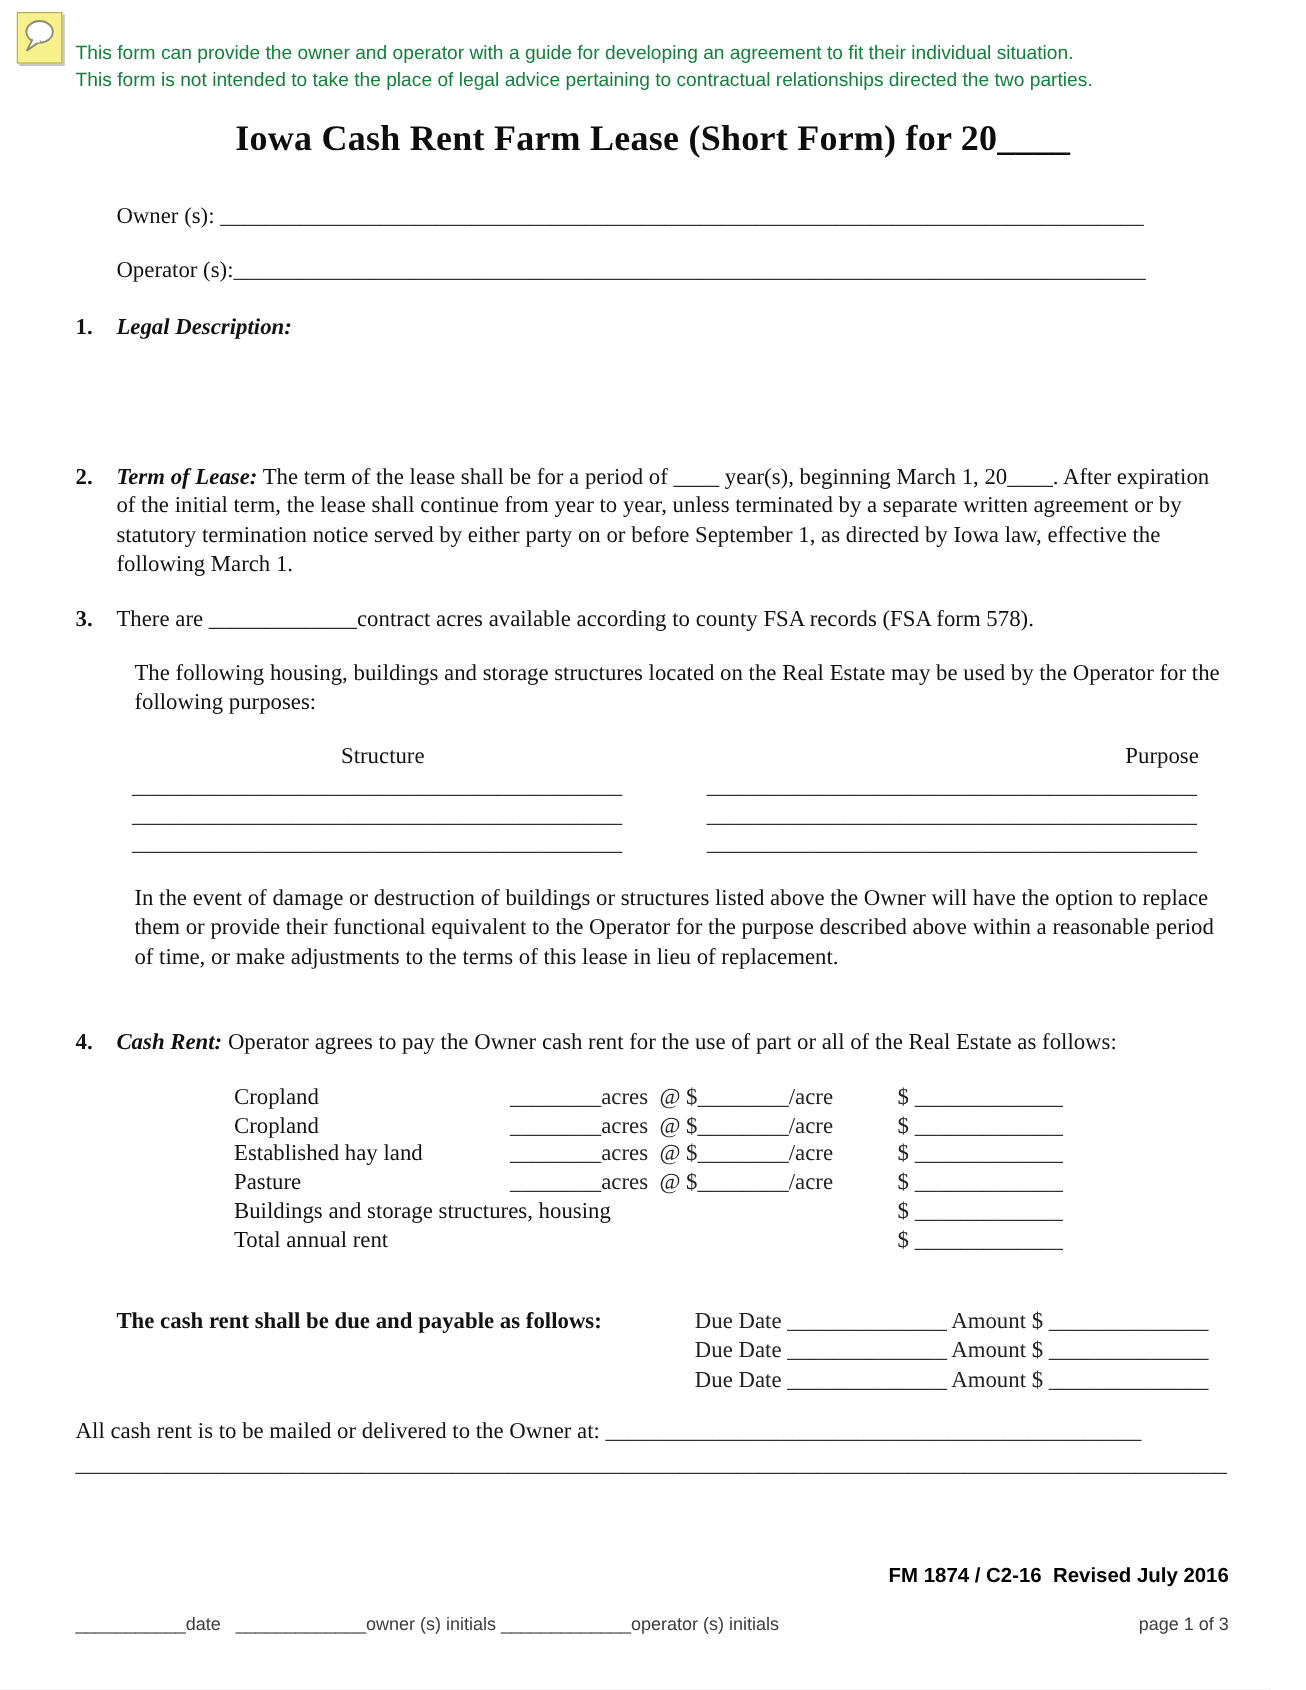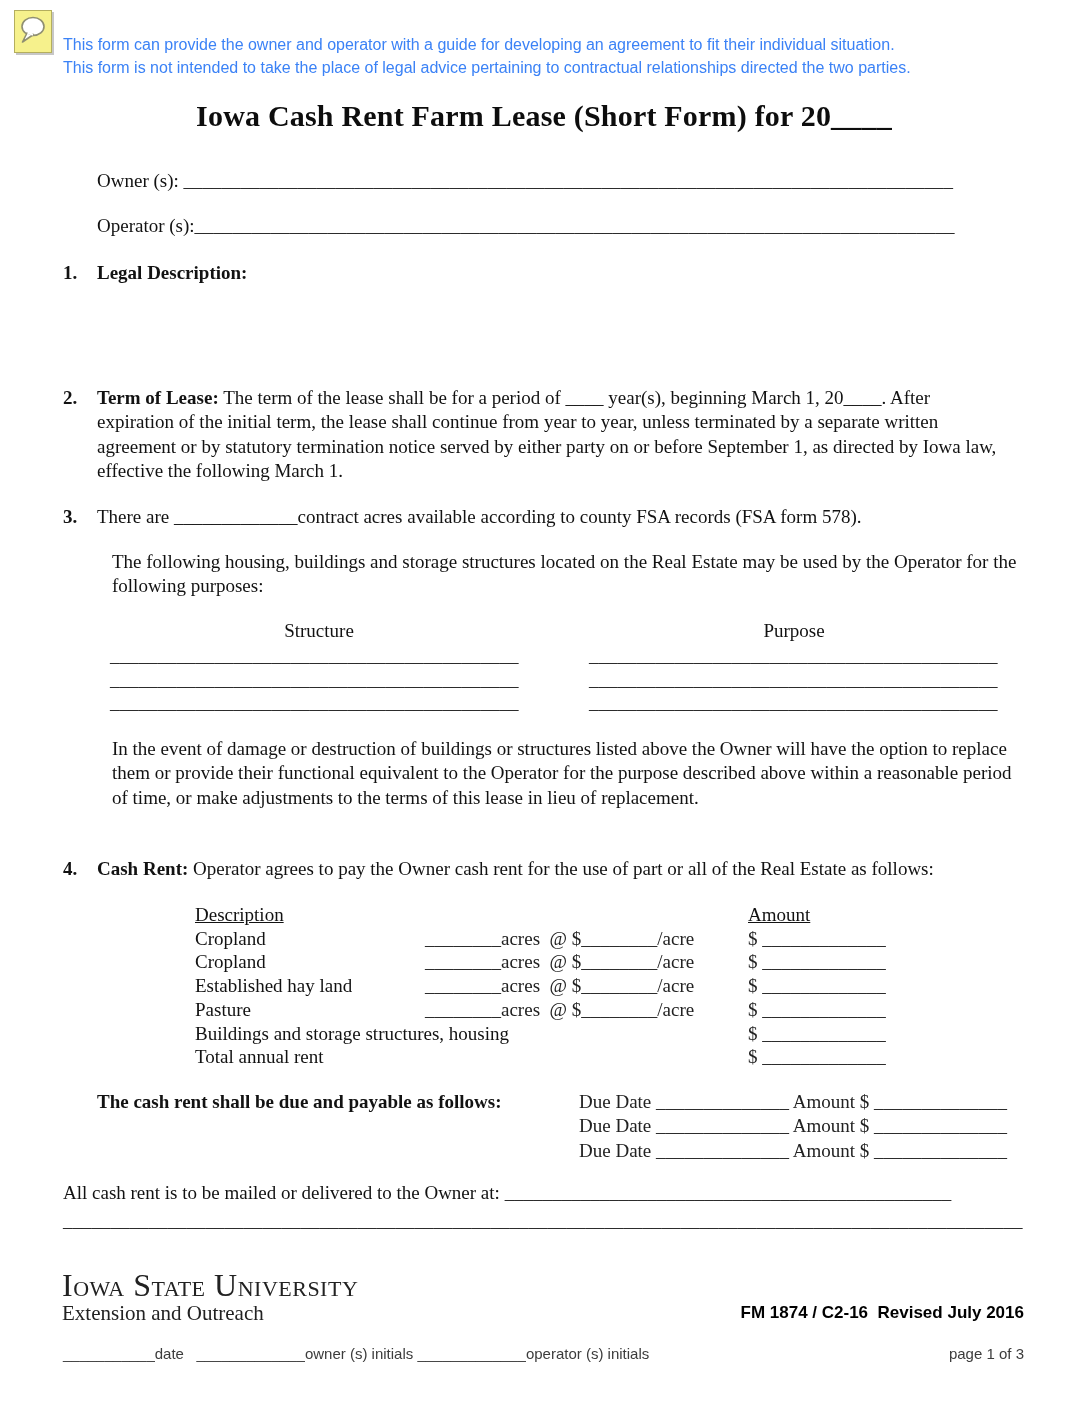--- a/index.html
+++ b/index.html
@@ -12,47 +12,47 @@
   .comment-box{
     position:absolute;left:14px;top:10px;width:36px;height:41px;
     background:#f6f18c;border:1px solid #b4ae5e;
     box-shadow:2px 2px 0 rgba(130,130,130,.45);
     display:flex;align-items:center;justify-content:center;cursor:pointer;
   }
   
   .note{
     position:absolute;left:63px;top:34px;width:975px;
     font-family:"Liberation Sans", sans-serif;font-size:16px;line-height:22.5px;
-    color:#3b82f6;
+    color:#15803d;
   }
   
   .title{
     position:absolute;left:0;top:99px;width:100%;text-align:center;
     font-size:30px;font-weight:bold;color:#0d0d0d;letter-spacing:.2px;
   }
   .fill-line{position:absolute;left:97px;font-size:19px;}
   .owner-line{top:170px;}
   .operator-line{top:215px;}
   .blank{color:#222;}
   
   .item{position:absolute;left:63px;display:flex;font-size:19px;line-height:24.4px;}
   .item .num{width:34px;font-weight:bold;flex:none;}
   .item .body{width:912px;}
   .item-1{top:261px;}
   .item-2{top:386px;}
   .item-3{top:505px;}
   .item-4{top:857px;}
-  .hd{font-weight:bold;}
+  .hd{font-weight:bold;font-style:italic;}
   .para{position:absolute;left:97px;width:912px;font-size:19px;line-height:24.4px;margin-left:15px;}
   .housing-para{top:550px;}
   .damage-para{top:737px;}
   
   .struct-headers{position:absolute;top:620px;left:110px;width:900px;font-size:19px;}
   .struct-headers .h1{position:absolute;left:0;width:418px;text-align:center;}
-  .struct-headers .h2{position:absolute;left:479px;width:410px;text-align:center;}
+  .struct-headers .h2{position:absolute;left:479px;width:410px;text-align:right;}
   .struct-lines{position:absolute;top:644px;left:110px;font-size:19px;line-height:23.6px;}
   .s-row{position:relative;height:23.6px;}
   .s-c1{position:absolute;left:0;white-space:pre;}
   .s-c2{position:absolute;left:479px;white-space:pre;}
   
   .cr-table{position:absolute;left:195px;top:903px;font-size:19px;line-height:23.7px;}
   .cr-row{display:grid;grid-template-columns:230px 323px auto;}
   .cr-desc{white-space:nowrap;overflow:visible;}
   .cr-mid{white-space:pre;}
   .cr-amt{white-space:pre;}
@@ -149,25 +149,20 @@
 
   <div class="para damage-para">In the event of damage or destruction of buildings or structures listed above the Owner will have the option to replace them or provide their functional equivalent to the Operator for the purpose described above within a reasonable period of time, or make adjustments to the terms of this lease in lieu of replacement.</div>
 
   <div class="item item-4">
     <span class="num">4.</span>
     <span class="body"><span class="hd">Cash Rent:</span><span> Operator agrees to pay the Owner cash rent for the use of part or all of the Real Estate as follows:</span></span>
   </div>
 
   <div class="cr-table">
     <div class="cr-row">
-      <span class="cr-desc uline">Description</span>
-      <span class="cr-mid"></span>
-      <span class="cr-amt uline">Amount</span>
-    </div>
-    <div class="cr-row">
       <span class="cr-desc">Cropland</span>
       <span class="cr-mid blank">________acres  @ $________/acre</span>
       <span class="cr-amt blank">$ _____________</span>
     </div>
     <div class="cr-row">
       <span class="cr-desc">Cropland</span>
       <span class="cr-mid blank">________acres  @ $________/acre</span>
       <span class="cr-amt blank">$ _____________</span>
     </div>
     <div class="cr-row">
@@ -199,21 +194,17 @@
     </div>
     <div class="due-indent blank">Due Date ______________ Amount $ ______________</div>
     <div class="due-indent blank">Due Date ______________ Amount $ ______________</div>
   </div>
 
   <div class="mail-line">
     <span>All cash rent is to be mailed or delivered to the Owner at:</span><span class="blank"> _______________________________________________</span>
   </div>
   <div class="mail-line2 blank">_____________________________________________________________________________________________________</div>
 
-  <div class="logo">
-    <div class="logo-l1">Iowa State University</div>
-    <div class="logo-l2">Extension and Outreach</div>
-  </div>
   <div class="fm-number">FM 1874 / C2-16  Revised July 2016</div>
   <div class="initials-line">___________date   _____________owner (s) initials _____________operator (s) initials</div>
   <div class="page-num">page 1 of 3</div>
 
 </div>
 
 </body></html>

